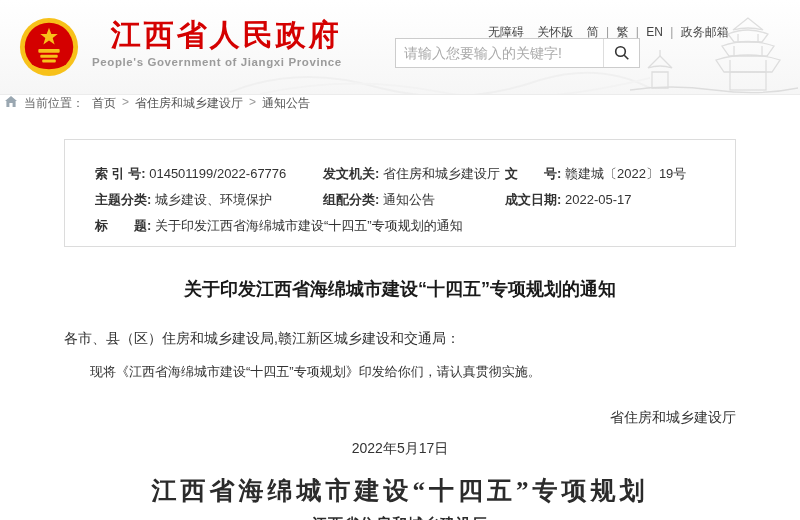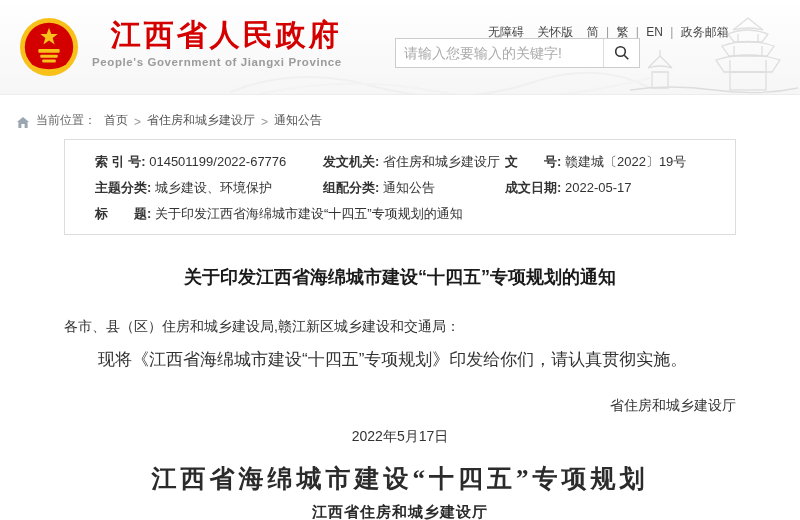--- a/index.html
+++ b/index.html
@@ -21,43 +21,43 @@
     background:#fff; border:1px solid #ccc; display:flex; align-items:center; }
   .search-box input { flex:1; border:none; outline:none; height:26px; padding:0 8px;
     font-size:14px; color:#333; background:transparent; font-family:inherit; }
   .search-box input::placeholder { color:#aaa; }
   .search-btn { width:36px; height:28px; border-left:1px solid #ddd; display:flex;
     align-items:center; justify-content:center; cursor:pointer; background:#fff; }
   .pavilion { position:absolute; right:2px; top:4px; opacity:.85; }
   .hills { position:absolute; left:230px; top:58px; opacity:.6; }
 
   
-  .breadcrumb { height:34px; display:flex; align-items:flex-end; padding-left:16px;
+  .breadcrumb { height:34px; display:flex; align-items:flex-start; padding-left:4px;
     font-size:12px; color:#666; background:#fff; }
   .breadcrumb .home-ic { margin-right:6px; display:inline-flex; }
   .breadcrumb .crumb { color:#555; cursor:pointer; }
   .breadcrumb .bsep { margin:0 6px; color:#999; }
   .breadcrumb .bc-label { margin-right:8px; color:#666; }
 
   
   .content { width:672px; margin:0 auto; }
-  .meta-box { margin-top:10px; border:1px solid #dcdcdc; padding:9px 0 7px 30px;
+  .meta-box { margin-top:10px; border:1px solid #dcdcdc; padding:21px 0 7px 30px;
     font-size:13px; }
   .meta-row { display:flex; line-height:26px; }
   .meta-cell { white-space:nowrap; }
   .c1 { width:228px; }
   .c2 { width:182px; }
   .c3 { flex:1; }
   .meta-label { font-weight:bold; color:#333; }
   .meta-value { color:#333; }
 
   
   .notice-title { margin-top:30px; text-align:center; font-size:18px; font-weight:bold; color:#1a1a1a; }
   .salutation { margin-top:27px; font-size:14px; line-height:20px; }
-  .body-para { margin-top:14px; font-size:17px; line-height:20px; text-indent:2em; }
+  .body-para { margin-top:14px; font-size:13px; line-height:20px; text-indent:2em; }
   .sign-name { margin-top:27px; text-align:right; font-size:14px; }
   .sign-date { margin-top:13px; text-align:center; font-size:14px; }
 
   
   .plan-title { margin-top:16px; text-align:center; font-size:25px; letter-spacing:4px;
     color:#2b2b2b; font-family:"Liberation Serif","DejaVu Serif",serif; font-weight:bold; }
   .plan-author { margin-top:8px; text-align:center; font-size:15px; color:#2b2b2b;
     font-family:"Liberation Serif","DejaVu Serif",serif; font-weight:bold; letter-spacing:1px; }
 </style>
 </head>

